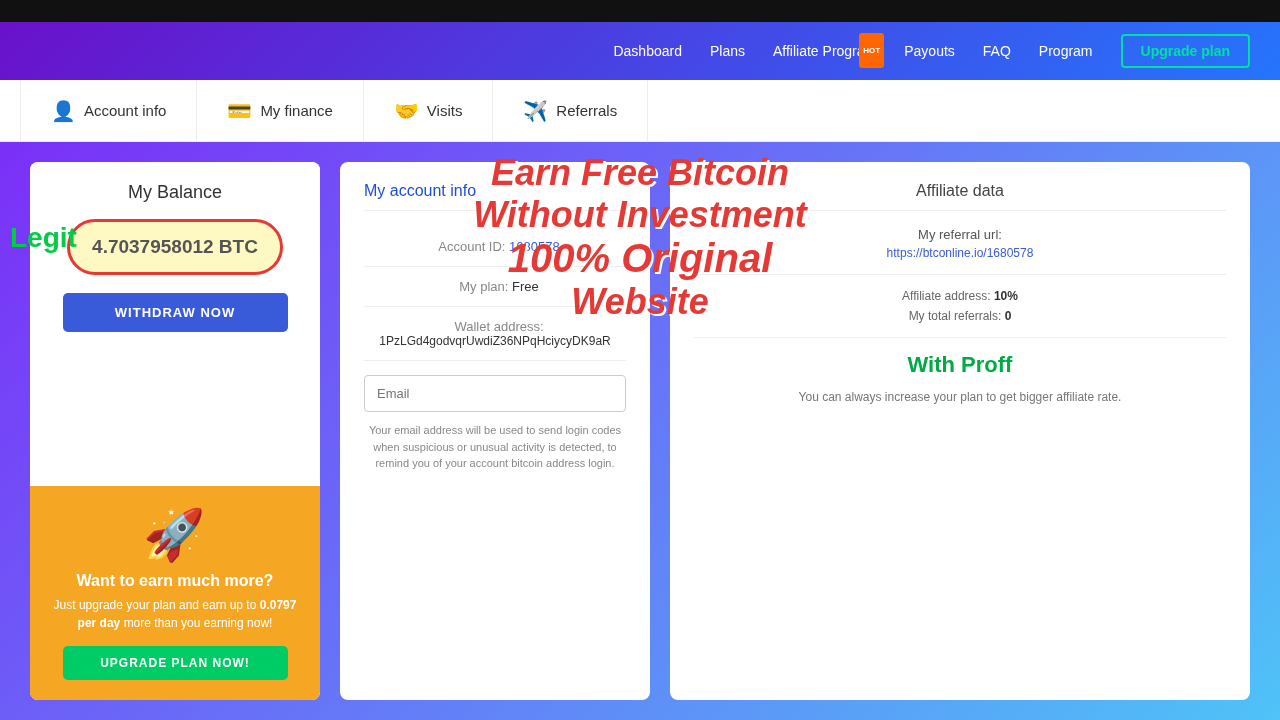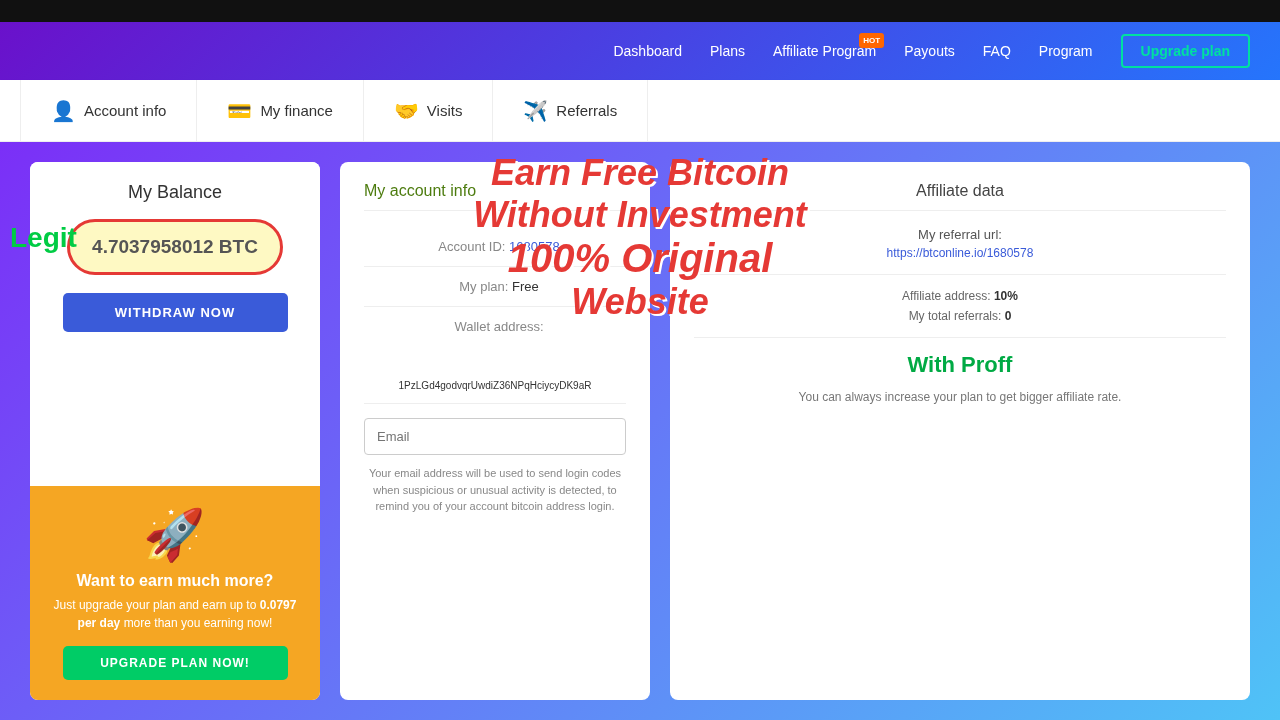--- a/index.html
+++ b/index.html
@@ -29,21 +29,21 @@
       font-weight: 500;
       position: relative;
     }
     .nav .hot-badge {
       position: absolute;
       top: -10px;
       right: -8px;
       background: #ff6600;
       color: #fff;
       font-size: 8px;
-      padding: 3px 4px;
+      padding: 13px 4px;
       border-radius: 3px;
       font-weight: bold;
     }
     .nav .upgrade-btn {
       background: transparent;
       border: 2px solid #00e0a0;
       color: #00e0a0;
       padding: 7px 18px;
       border-radius: 4px;
       font-size: 14px;
@@ -251,21 +251,21 @@
     
     .card-middle {
       width: 310px;
       flex-shrink: 0;
       background: #fff;
       border-radius: 8px;
       padding: 20px 24px;
     }
     .account-info-title {
       font-size: 16px;
-      color: #4d7c0f;
+      color: #1d4ed8;
       font-weight: 500;
       margin-bottom: 16px;
       padding-bottom: 10px;
       border-bottom: 1px solid #eee;
     }
     .info-row {
       padding: 12px 0;
       border-bottom: 1px solid #eee;
       font-size: 13px;
       color: #555;
@@ -433,21 +433,21 @@
     <div class="info-row">
       <span class="label">Account ID:</span>
       <span class="value blue">1680578</span>
     </div>
     <div class="info-row">
       <span class="label">My plan:</span>
       <span class="value">Free</span>
     </div>
     <div class="info-row">
       <div class="label">Wallet address:</div>
-      <div class="value" style="font-size:10px; word-break:break-all;margin-top:46px;">1PzLGd4godvqrUwdiZ36NPqHciycyDK9aR</div>
+      <div class="value" style="font-size:12px; word-break:break-all;">1PzLGd4godvqrUwdiZ36NPqHciycyDK9aR</div>
     </div>
     <input class="email-input" type="email" placeholder="Email" style="">
     <div class="email-note">Your email address will be used to send login codes when suspicious or unusual activity is detected, to remind you of your account bitcoin address login.</div>
   </div>
 
   <div class="card card-right">
     <div class="affiliate-title">Affiliate data</div>
     <div class="referral-label">My referral url:</div>
     <div class="referral-url">https://btconline.io/1680578</div>
     <hr class="affiliate-divider">

